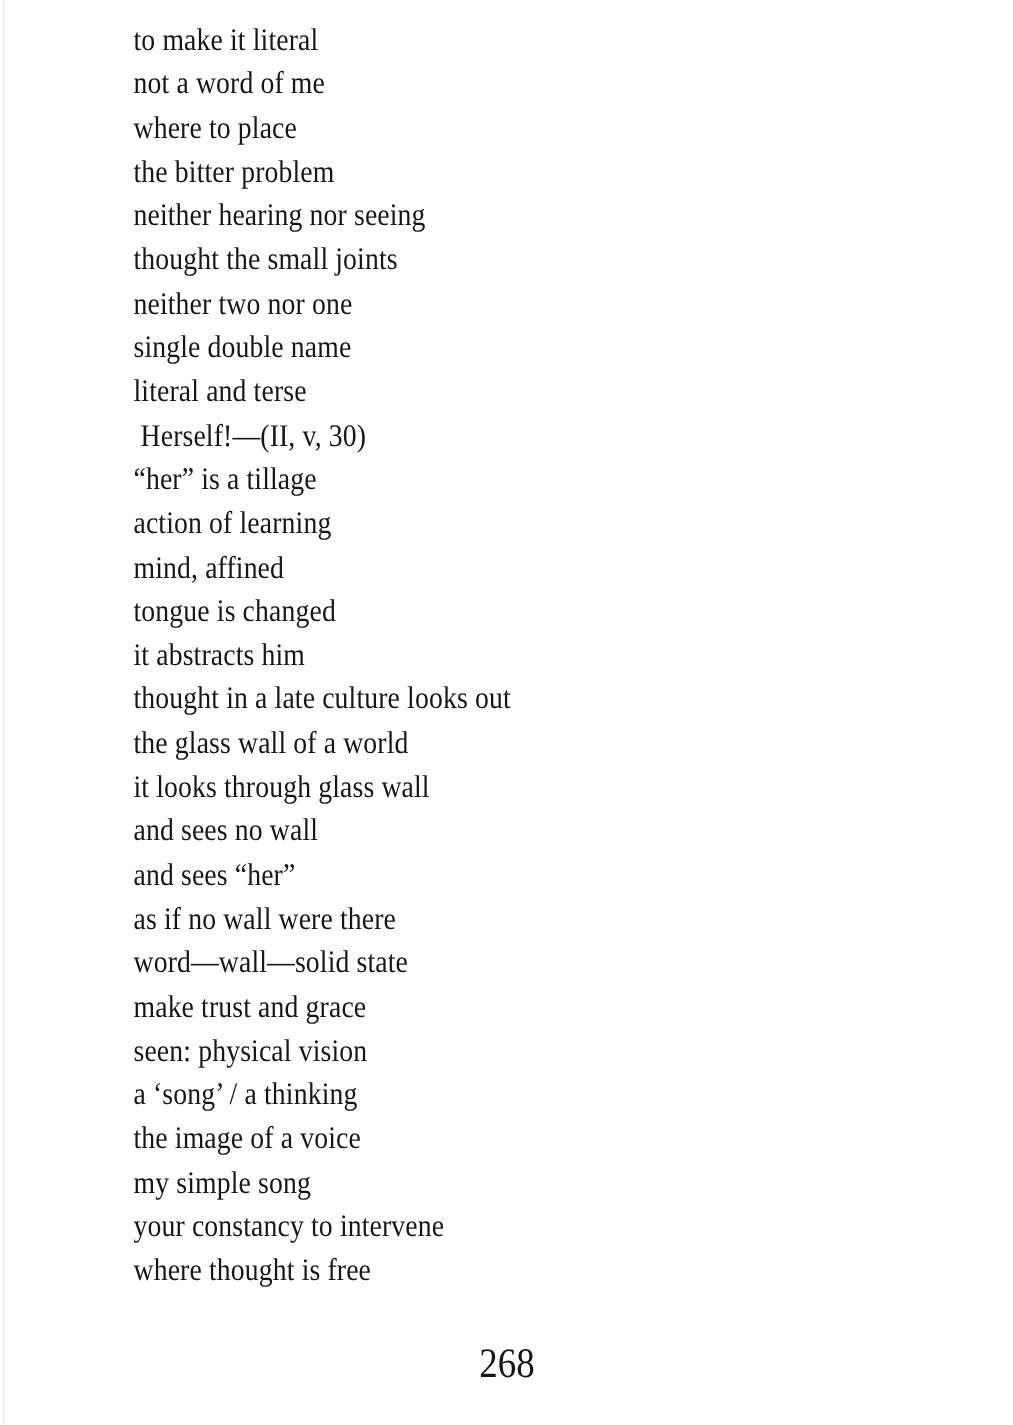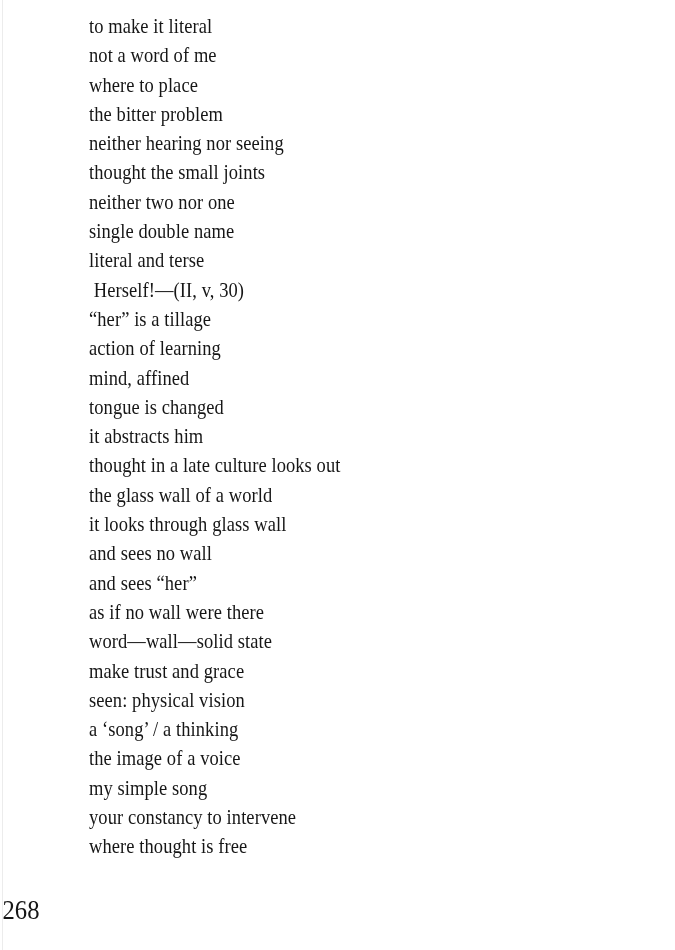--- a/index.html
+++ b/index.html
@@ -34,21 +34,21 @@
     letter-spacing: 0.1px;
   }
   .poem .line {
     white-space: pre;
   }
   .folio {
     position: absolute;
     left: 0;
     top: 894px;
     width: 675px;
-    text-align: left;
+    text-align: center;
     font-size: 28px;
     line-height: 32px;
   }
   .folio .folio-inner {
     display: inline-block;
     transform: scaleX(0.88);
     transform-origin: center top;
   }
 </style>
 </head>

